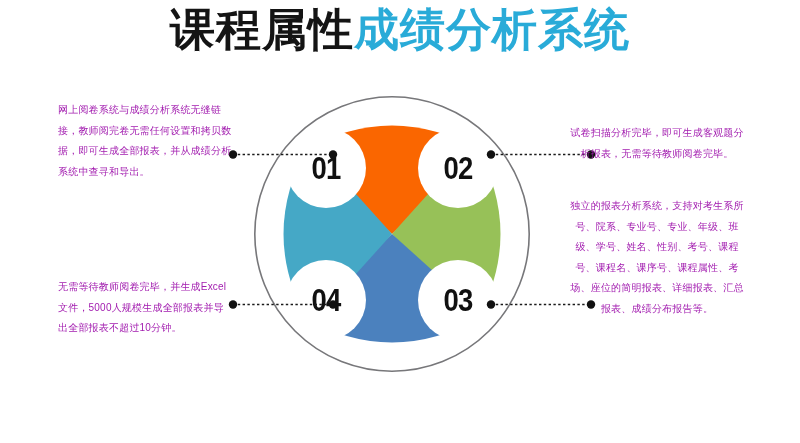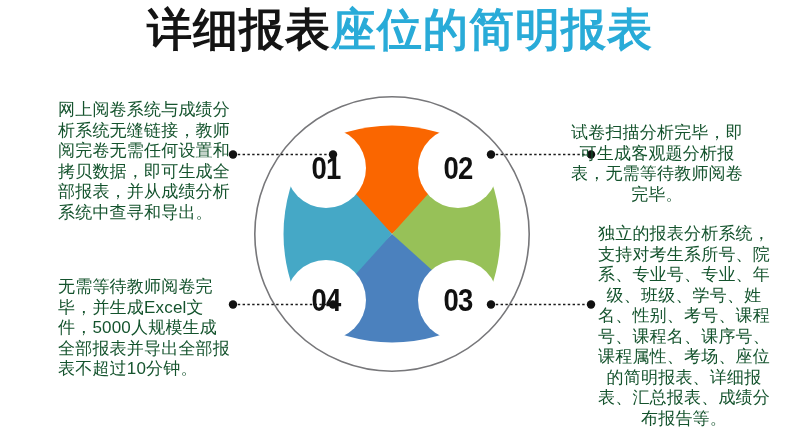--- a/index.html
+++ b/index.html
@@ -50,38 +50,38 @@
   }
   .connector svg { display: block; }
   .conn-01 { left: 228px; top: 150px;  width: 110px; }
   .conn-04 { left: 228px; top: 300px;  width: 110px; }
   .conn-02 { left: 486px; top: 150px;  width: 110px; }
   .conn-03 { left: 486px; top: 300px;  width: 110px; }
 
   
   .note {
     position: absolute;
-    font-size: 17px;
+    font-size: 10px;
     line-height: 20.5px;
-    color: #14532d;
+    color: #a21caf;
     letter-spacing: 0.2px;
   }
   .note-left  { text-align: left; }
   .note-right { text-align: center; }
 
   #note-01 { left: 58px;  top: 100px; width: 176px; }
   #note-04 { left: 58px;  top: 277px; width: 176px; }
   #note-02 { left: 567px; top: 123px; width: 180px; }
-  #note-03 { left: 594px; top: 196px; width: 180px; margin-top: 28px; }
+  #note-03 { left: 567px; top: 196px; width: 180px; }
 </style>
 </head>
 <body>
 
 <div id="title">
-  <span class="t-dark">详细报表</span><span class="t-accent">座位的简明报表</span>
+  <span class="t-dark">课程属性</span><span class="t-accent">成绩分析系统</span>
 </div>
 
 <div id="diagram">
   <svg width="278" height="278" viewBox="0 0 278 278" xmlns="http://www.w3.org/2000/svg">
     <defs>
 
       <mask id="notchMask">
         <rect x="0" y="0" width="278" height="278" fill="#fff"></rect>
         <circle cx="73" cy="73" r="40" fill="#000"></circle>
         <circle cx="205" cy="73" r="40" fill="#000"></circle>

